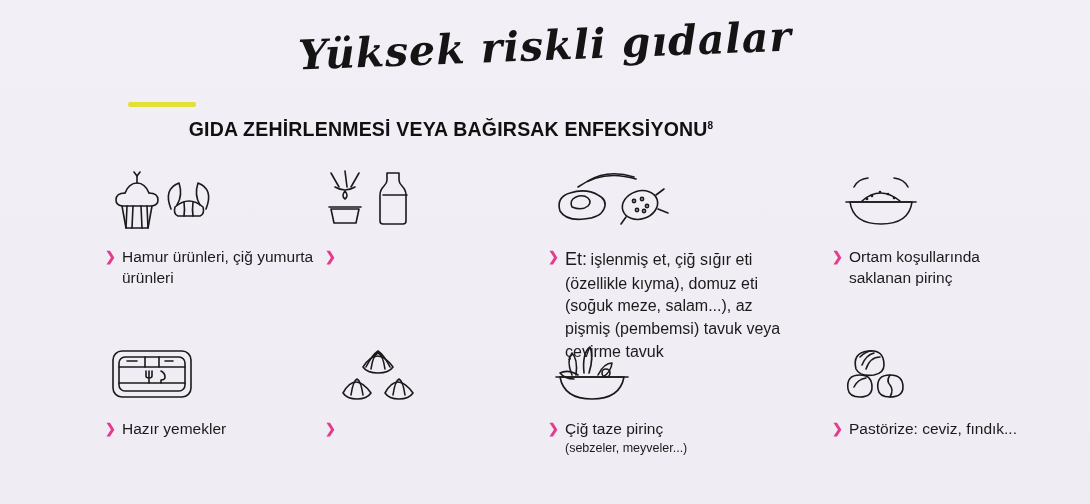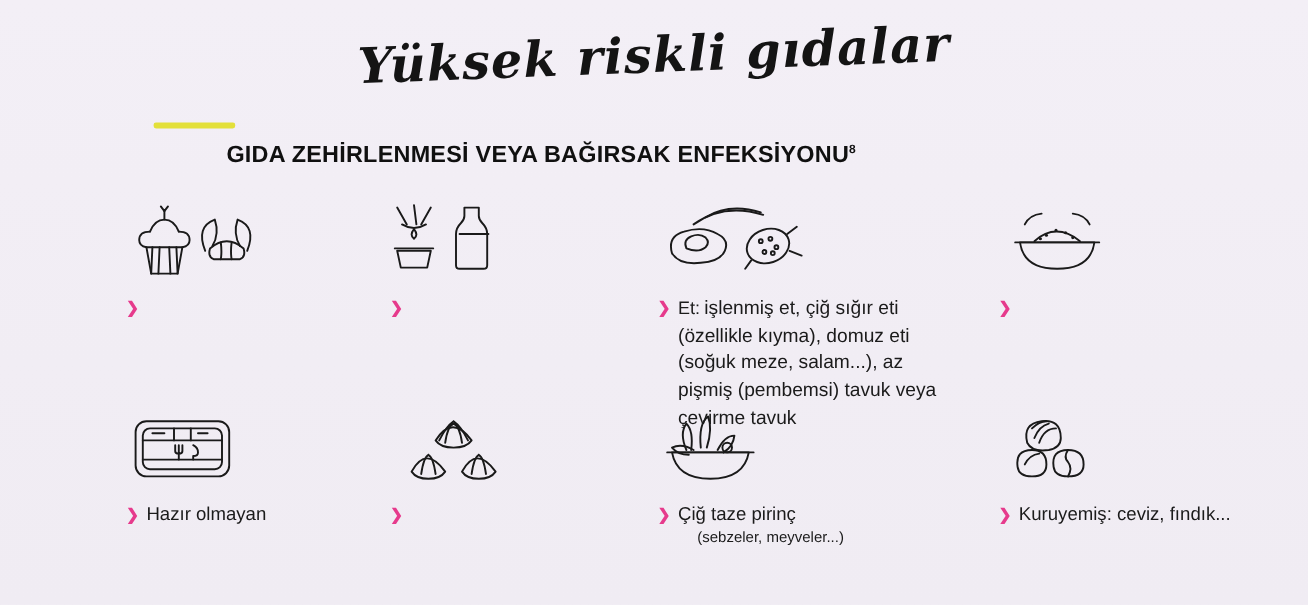--- a/index.html
+++ b/index.html
@@ -107,29 +107,28 @@
     font-size: 13px;
     line-height: 1.35;
     font-weight: bold;
     letter-spacing: -1px;
   }
   .label .sub {
     display: block;
     font-size: 12.5px;
     line-height: 1.38;
     color: #1b1b1b;
-    margin-left: 16px;
   }
   .label.small {
     font-size: 12.8px;
     line-height: 1.42;
     max-width: 245px;
   }
   .label.small .lead {
-    font-size: 15px;
+    font-size: 18px;
   }
   .label .inline-sub {
     font-size: 16px;
   }
   svg { display: block; }
 </style>
 </head>
 <body>
 
 <div class="page">
@@ -159,21 +158,21 @@
             <path d="M32 18 v-7"></path>
             <path d="M32 11 l-3 -4 M32 11 l3 -4"></path>
 
             <path d="M66 44 q-8 -20 8 -26 q4 12 -2 22"></path>
             <path d="M101 44 q8 -20 -8 -26 q-4 12 2 22"></path>
             <path d="M70 42 q14 -12 28 0 q2 7 -3 9 h-22 q-5 -2 -3 -9 z"></path>
             <path d="M79 37 q1 8 0 14 M88 37 q-1 8 0 14"></path>
           </svg>
         </div>
         <div class="label">
-          <span class="bullet">❯</span>
+          <span class="bullet">❯</span><span>Hamur ürünleri, çiğ yumurta ürünleri</span>
         </div>
       </div>
 
       <div class="cell" style="left:325px; width:200px;">
         <div class="icon-box">
           <svg width="100" height="72" viewBox="0 0 100 72" fill="none" stroke="#1a1a1a" stroke-width="1.6" stroke-linecap="round" stroke-linejoin="round">
 
             <path d="M6 8 l8 14 M20 6 l2 16 M34 8 l-8 14"></path>
             <path d="M10 22 q10 6 20 0"></path>
             <path d="M20 26 q-4 5 0 8 q4 -3 0 -8z"></path>
@@ -223,21 +222,21 @@
             <circle cx="40" cy="31" r="1.3" fill="#1a1a1a" stroke="none"></circle>
             <circle cx="48" cy="27" r="1.3" fill="#1a1a1a" stroke="none"></circle>
             <circle cx="56" cy="29" r="1.3" fill="#1a1a1a" stroke="none"></circle>
             <circle cx="62" cy="33" r="1.3" fill="#1a1a1a" stroke="none"></circle>
             <circle cx="35" cy="34" r="1.3" fill="#1a1a1a" stroke="none"></circle>
             <path d="M18 37 h62 q-3 22 -31 22 q-28 0 -31 -22z"></path>
             <path d="M14 37 h70"></path>
           </svg>
         </div>
         <div class="label">
-          <span class="bullet">❯</span>
+          <span class="bullet">❯</span><span>Ortam koşullarında saklanan pirinç</span>
         </div>
       </div>
     </div>
 
     <div class="row">
 
       <div class="cell" style="left:105px; width:200px;">
         <div class="icon-box">
           <svg width="100" height="72" viewBox="0 0 100 72" fill="none" stroke="#1a1a1a" stroke-width="1.6" stroke-linecap="round" stroke-linejoin="round">
             <rect x="8" y="14" width="78" height="46" rx="9"></rect>
@@ -245,21 +244,21 @@
             <path d="M14 30 h66 M14 46 h66"></path>
             <path d="M40 20 v10 M54 20 v10"></path>
 
             <path d="M44 34 v12 M41 34 v5 q0 2 3 2 q3 0 3 -2 v-5"></path>
 
             <path d="M56 34 q4 2 4 6 q0 3 -4 3 v3"></path>
             <path d="M22 24 h10 M60 24 h8"></path>
           </svg>
         </div>
         <div class="label">
-          <span class="bullet">❯</span><span>Hazır olmayan</span>
+          <span class="bullet">❯</span><span>Hazır yemekler</span>
         </div>
       </div>
 
       <div class="cell" style="left:325px; width:210px;">
         <div class="icon-box">
           <svg width="110" height="72" viewBox="0 0 110 72" fill="none" stroke="#1a1a1a" stroke-width="1.6" stroke-linecap="round" stroke-linejoin="round">
 
             <path d="M38 30 q14 -22 30 0 q-4 6 -15 6 q-11 0 -15 -6z"></path>
             <path d="M46 32 q2 -14 7 -16 M60 32 q-2 -14 -7 -16 M41 30 q6 -12 12 -16 M65 30 q-6 -12 -12 -16"></path>
 
@@ -303,18 +302,18 @@
             <path d="M30 28 q4 -10 12 -12 M34 32 q4 -12 14 -12 M28 20 q6 -6 12 -6"></path>
 
             <path d="M16 52 q-2 -14 12 -14 q12 0 12 12 q0 10 -12 10 q-11 0 -12 -8z"></path>
             <path d="M22 50 q4 -8 12 -9"></path>
 
             <path d="M46 52 q-2 -14 12 -14 q13 0 13 12 q0 10 -13 10 q-11 0 -12 -8z"></path>
             <path d="M58 38 q-4 6 0 10 q4 5 0 12"></path>
           </svg>
         </div>
         <div class="label">
-          <span class="bullet">❯</span><span>Kuruyemiş: ceviz, fındık...</span>
+          <span class="bullet">❯</span><span>Pastörize: ceviz, fındık...</span>
         </div>
       </div>
     </div>
   </div>
 </div>
 
 </body></html>

